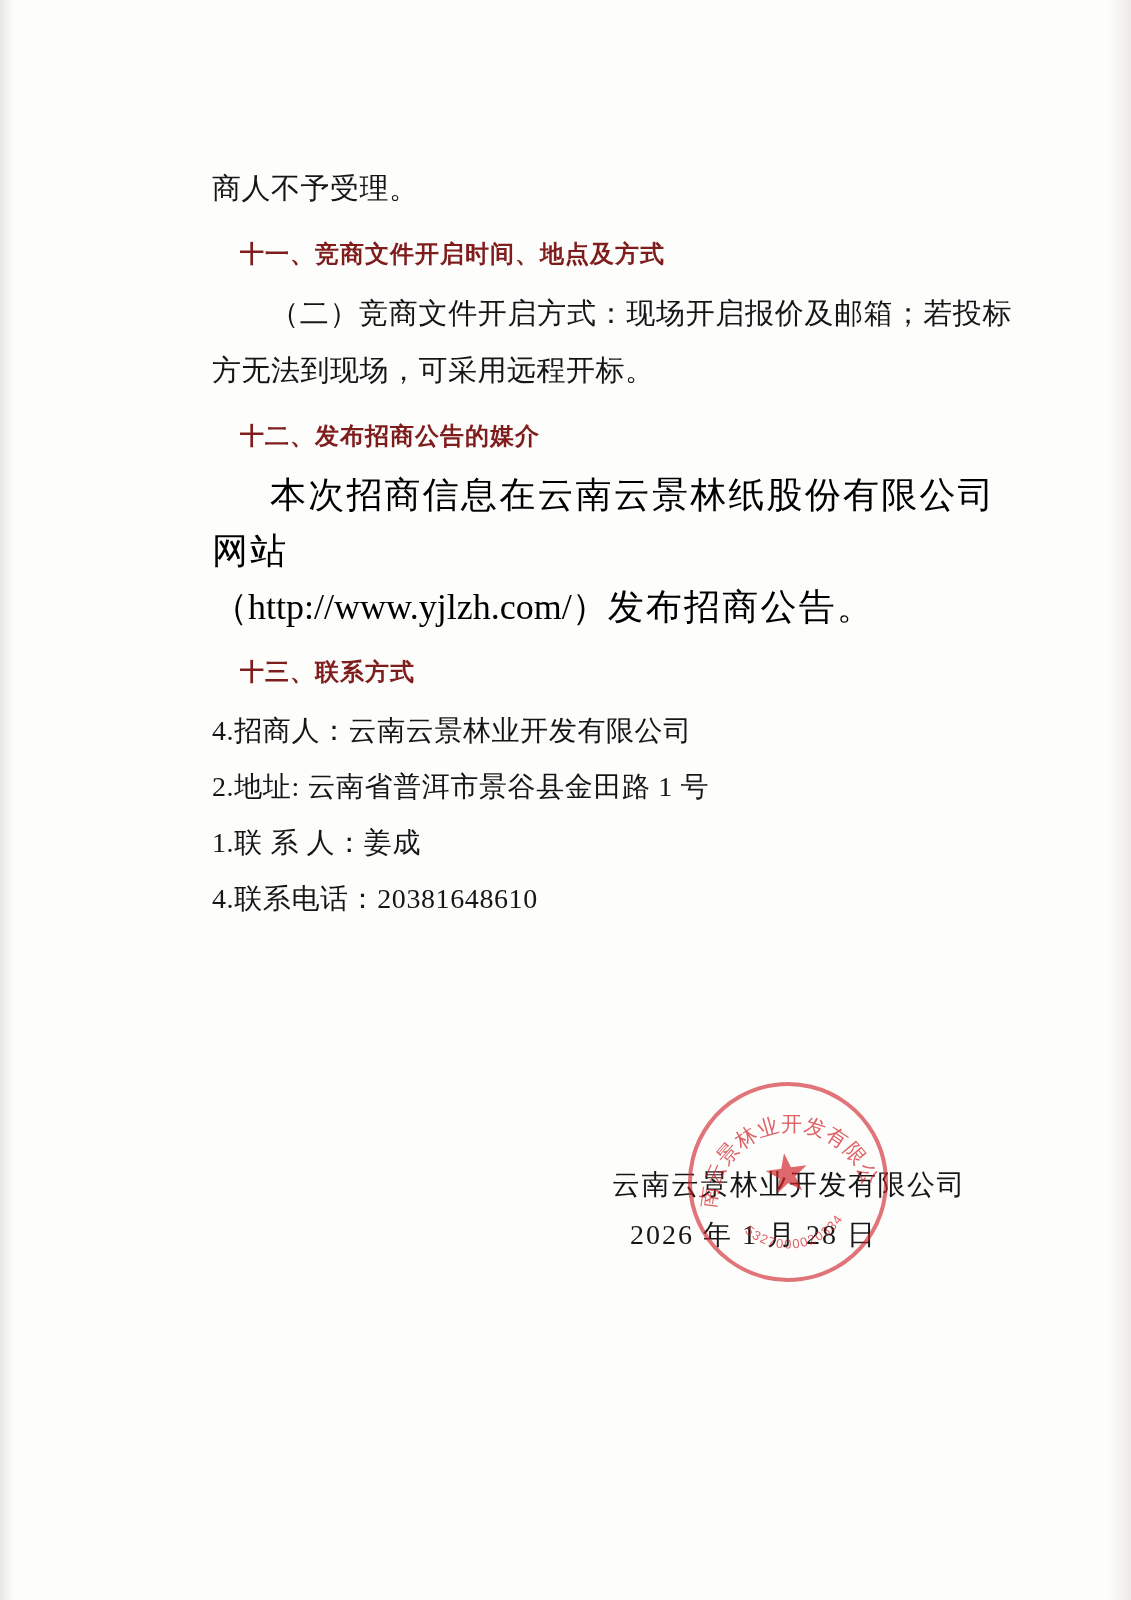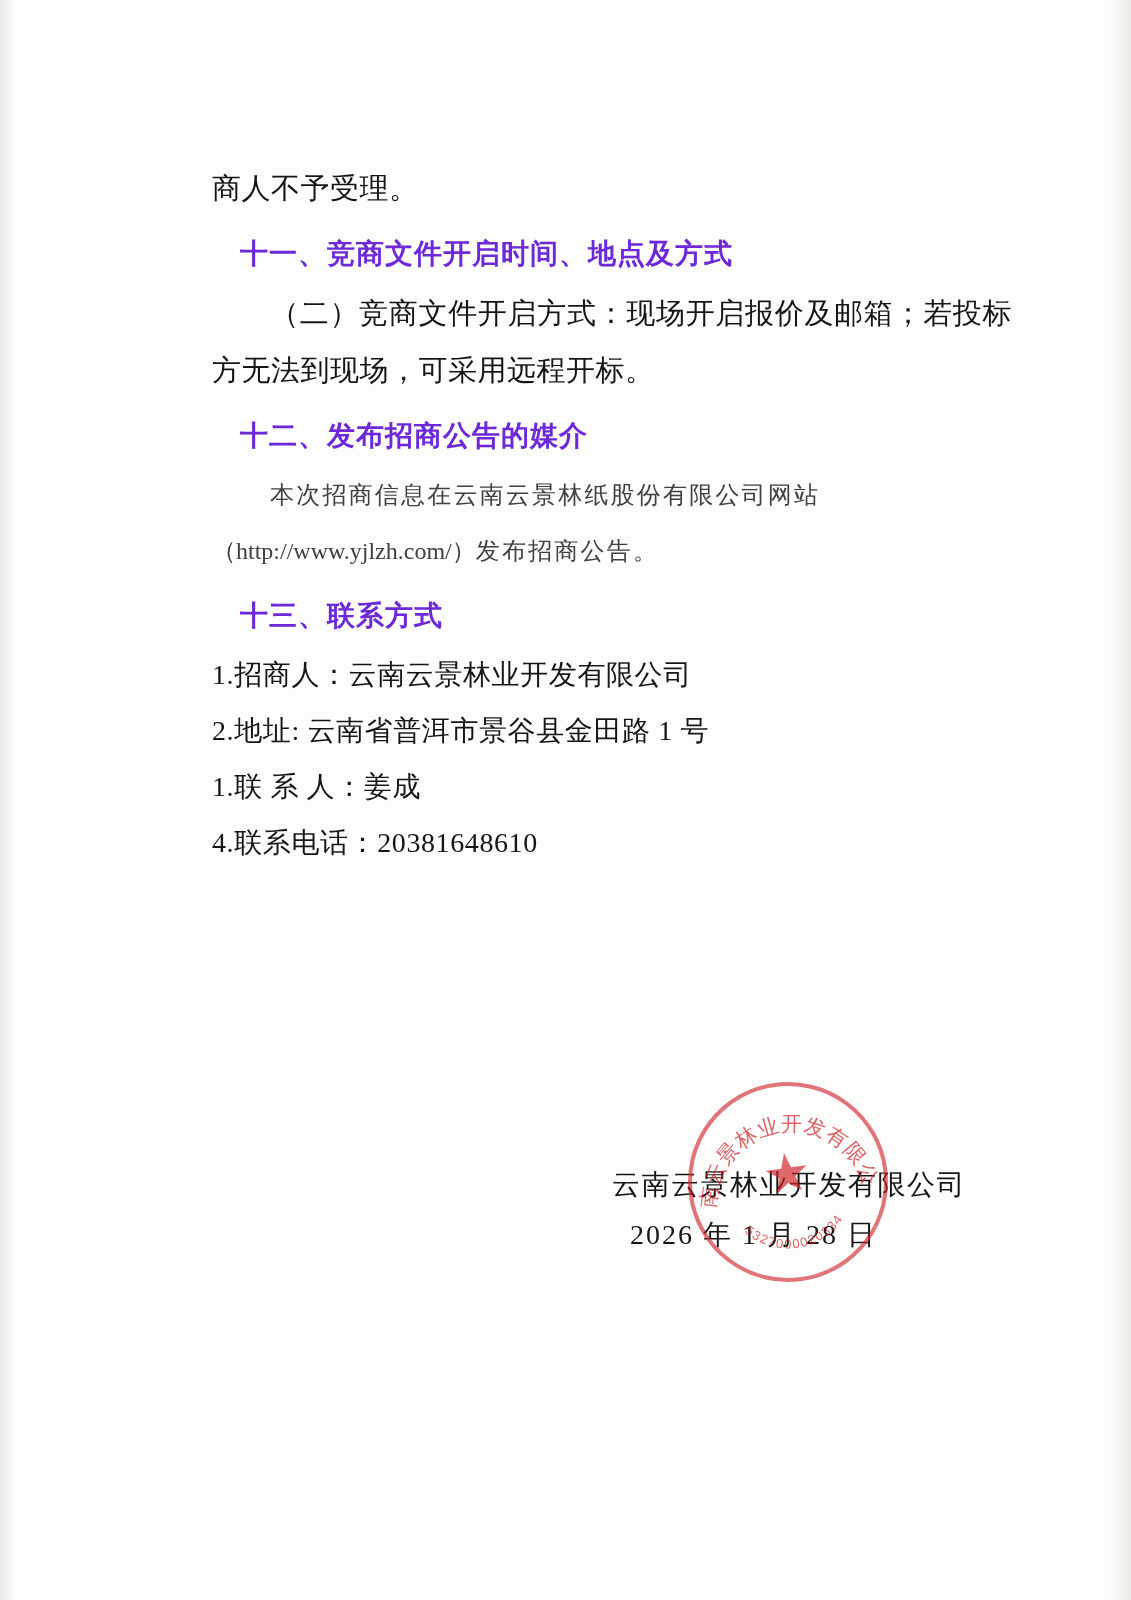--- a/index.html
+++ b/index.html
@@ -50,40 +50,40 @@
     text-align: justify;
     margin: 0 0 2px 0;
     color: #161616;
   }
   .para.indent {
     text-indent: 58px;
   }
   .heading {
     font-family: "Liberation Sans", sans-serif;
     font-weight: bold;
-    font-size: 28px;
+    font-size: 24px;
     line-height: 62px;
     letter-spacing: 1px;
     margin: 6px 0 0 0;
     text-indent: 28px;
-    color: #6d28d9;
+    color: #7f1d1d;
   }
   .listline {
     font-size: 28px;
     line-height: 56px;
     letter-spacing: 0.6px;
     margin: 0;
     color: #161616;
   }
   .media-para {
-    font-size: 24px;
+    font-size: 36px;
     line-height: 56px;
     letter-spacing: 2.2px;
     margin: 0;
-    color: #404040;
+    color: #000000;
   }
   .media-para.first {
     text-indent: 58px;
   }
   .url {
     letter-spacing: 0px;
     text-align: center;
   }
   .signature {
     position: absolute;
@@ -155,21 +155,21 @@
 
     <p class="para indent">（二）竞商文件开启方式：现场开启报价及邮箱；若投标方无法到现场，可采用远程开标。</p>
 
     <h2 class="heading">十二、发布招商公告的媒介</h2>
 
     <p class="media-para first">本次招商信息在云南云景林纸股份有限公司网站</p>
     <p class="media-para"><span class="url">（http://www.yjlzh.com/）</span><span>发布招商公告。</span></p>
 
     <h2 class="heading">十三、联系方式</h2>
 
-    <p class="listline">1.招商人：云南云景林业开发有限公司</p>
+    <p class="listline">4.招商人：云南云景林业开发有限公司</p>
     <p class="listline">2.地址: 云南省普洱市景谷县金田路 1 号</p>
     <p class="listline">1.联 系 人：姜成</p>
     <p class="listline">4.联系电话：20381648610</p>
 
   </div>
 
   <div class="signature">
     <div>云南云景林业开发有限公司</div>
     <div class="sig-line2">2026 年 1 月 28 日</div>
   </div>

